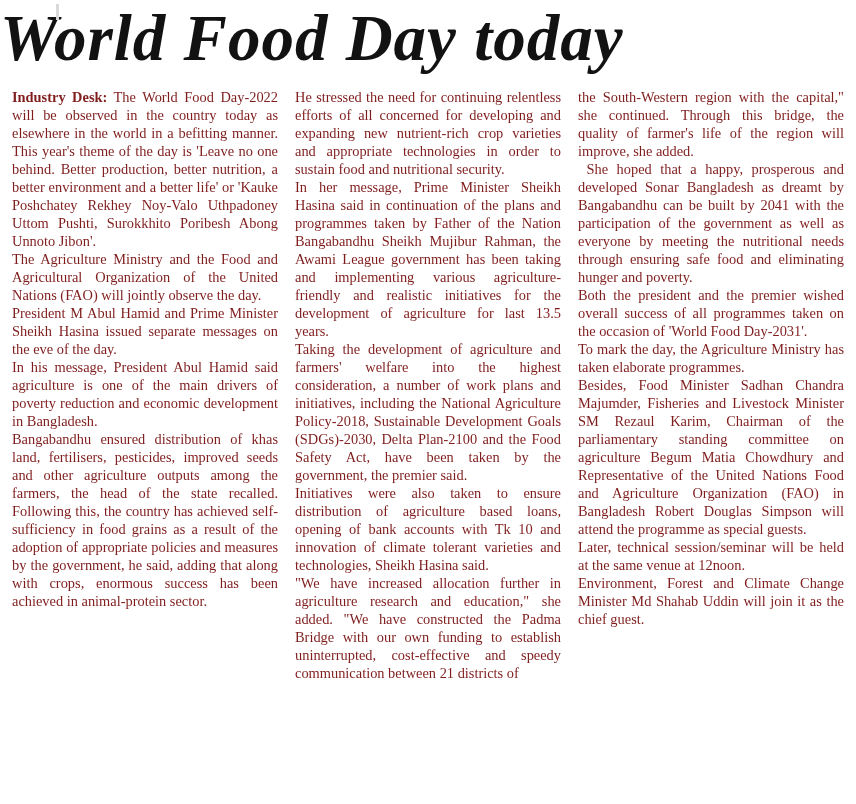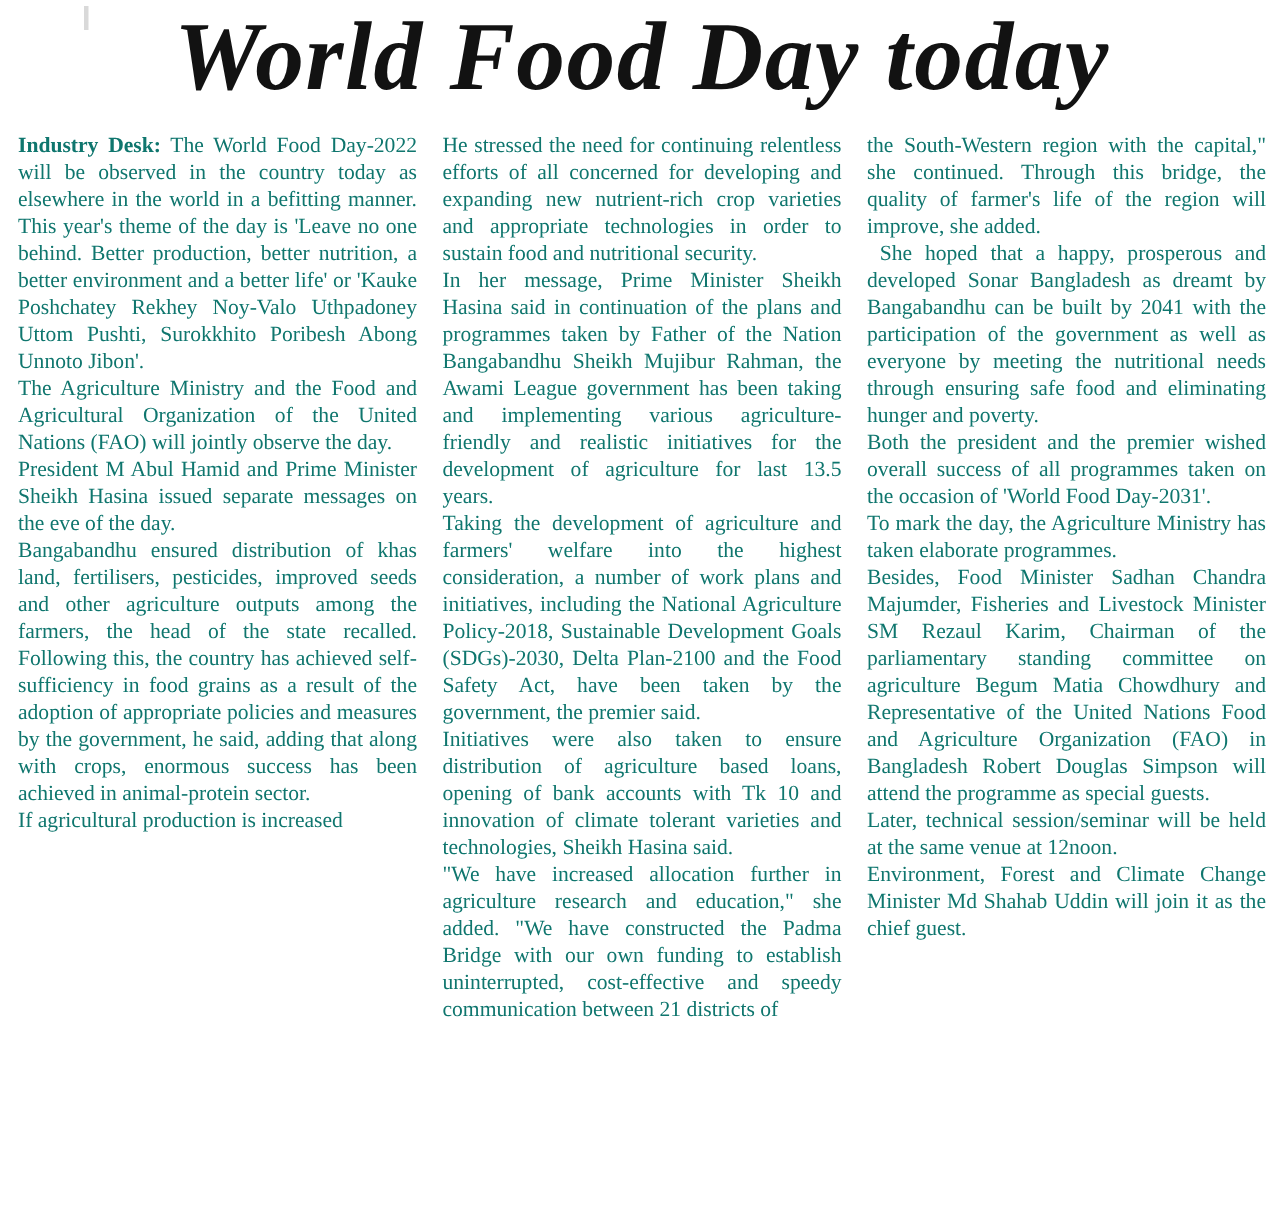--- a/index.html
+++ b/index.html
@@ -20,40 +20,39 @@
     top: 4px;
     left: 56px;
     width: 3px;
     height: 16px;
     background: #d9d9d9;
   }
   .headline {
     margin: 0;
     padding: 2px 0 0 0;
     height: 78px;
-    text-align: center;
     font-family: "Liberation Serif", serif;
     font-style: italic;
     font-weight: 700;
     font-size: 65px;
     line-height: 72px;
     letter-spacing: 1px;
     color: #121212;
     white-space: nowrap;
   }
   .columns {
     display: flex;
     gap: 17px;
     padding: 8px 12px 0 12px;
     box-sizing: border-box;
   }
   .col {
     flex: 1 1 0;
     min-width: 0;
-    color: #0f766e;
+    color: #7f1d1d;
     font-size: 14.4px;
     line-height: 18px;
     text-align: justify;
   }
   .col p {
     margin: 0;
     padding: 0;
   }
   .col b {
     font-weight: 700;
@@ -63,22 +62,22 @@
 <body>
 
 <div class="page">
   <div class="scan-artifact"></div>
   <h1 class="headline">World Food Day today</h1>
   <div class="columns">
     <div class="col">
         <p><b>Industry Desk:</b> The World Food Day-2022 will be observed in the country today as elsewhere in the world in a befitting manner. This year's theme of the day is 'Leave no one behind. Better production, better nutrition, a better environment and a better life' or 'Kauke Poshchatey Rekhey Noy-Valo Uthpadoney Uttom Pushti, Surokkhito Poribesh Abong Unnoto Jibon'.</p>
         <p>The Agriculture Ministry and the Food and Agricultural Organization of the United Nations (FAO) will jointly observe the day.</p>
         <p>President M Abul Hamid and Prime Minister Sheikh Hasina issued separate messages on the eve of the day.</p>
+        <p>In his message, President Abul Hamid said agriculture is one of the main drivers of poverty reduction and economic development in Bangladesh.</p>
         <p>Bangabandhu ensured distribution of khas land, fertilisers, pesticides, improved seeds and other agriculture outputs among the farmers, the head of the state recalled. Following this, the country has achieved self-sufficiency in food grains as a result of the adoption of appropriate policies and measures by the government, he said, adding that along with crops, enormous success has been achieved in animal-protein sector.</p>
-        <p>If agricultural production is increased</p>
       </div>
     <div class="col">
         <p>He stressed the need for continuing relentless efforts of all concerned for developing and expanding new nutrient-rich crop varieties and appropriate technologies in order to sustain food and nutritional security.</p>
         <p>In her message, Prime Minister Sheikh Hasina said in continuation of the plans and programmes taken by Father of the Nation Bangabandhu Sheikh Mujibur Rahman, the Awami League government has been taking and implementing various agriculture-friendly and realistic initiatives for the development of agriculture for last 13.5 years.</p>
         <p>Taking the development of agriculture and farmers' welfare into the highest consideration, a number of work plans and initiatives, including the National Agriculture Policy-2018, Sustainable Development Goals (SDGs)-2030, Delta Plan-2100 and the Food Safety Act, have been taken by the government, the premier said.</p>
         <p>Initiatives were also taken to ensure distribution of agriculture based loans, opening of bank accounts with Tk 10 and innovation of climate tolerant varieties and technologies, Sheikh Hasina said.</p>
         <p>"We have increased allocation further in agriculture research and education," she added. "We have constructed the Padma Bridge with our own funding to establish uninterrupted, cost-effective and speedy communication between 21 districts of</p>
       </div>
     <div class="col">
         <p>the South-Western region with the capital," she continued. Through this bridge, the quality of farmer's life of the region will improve, she added.</p>

